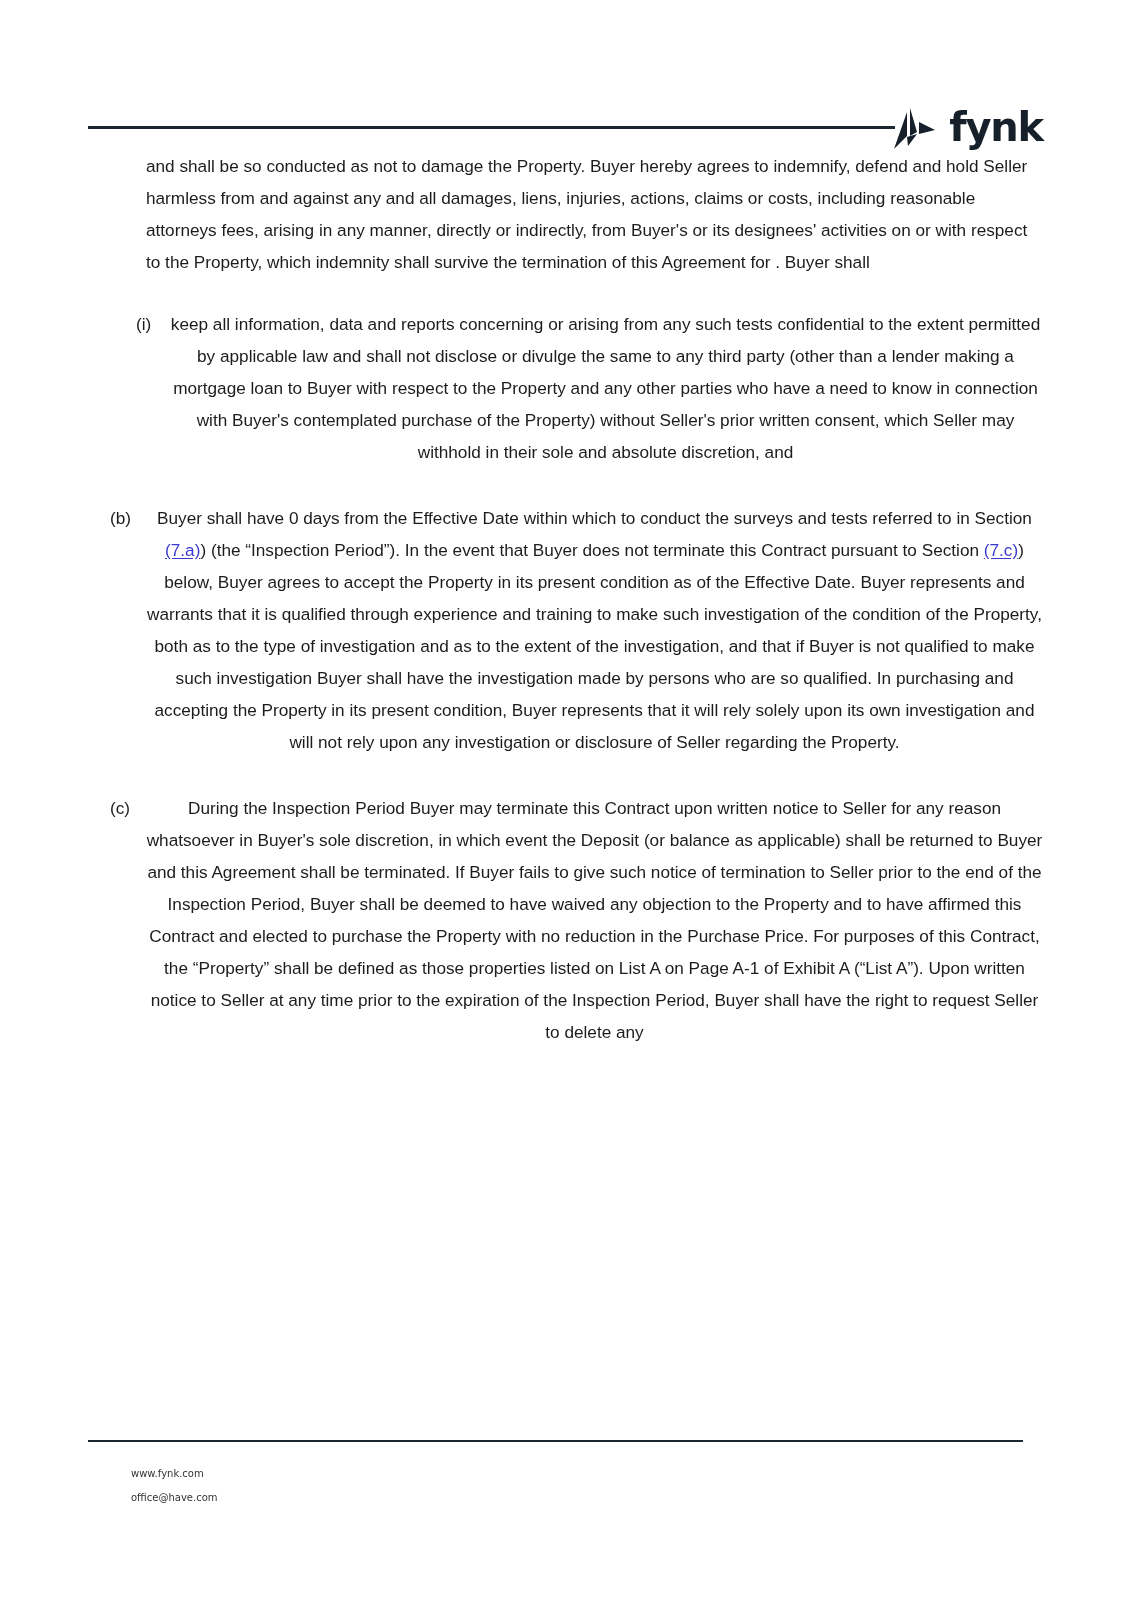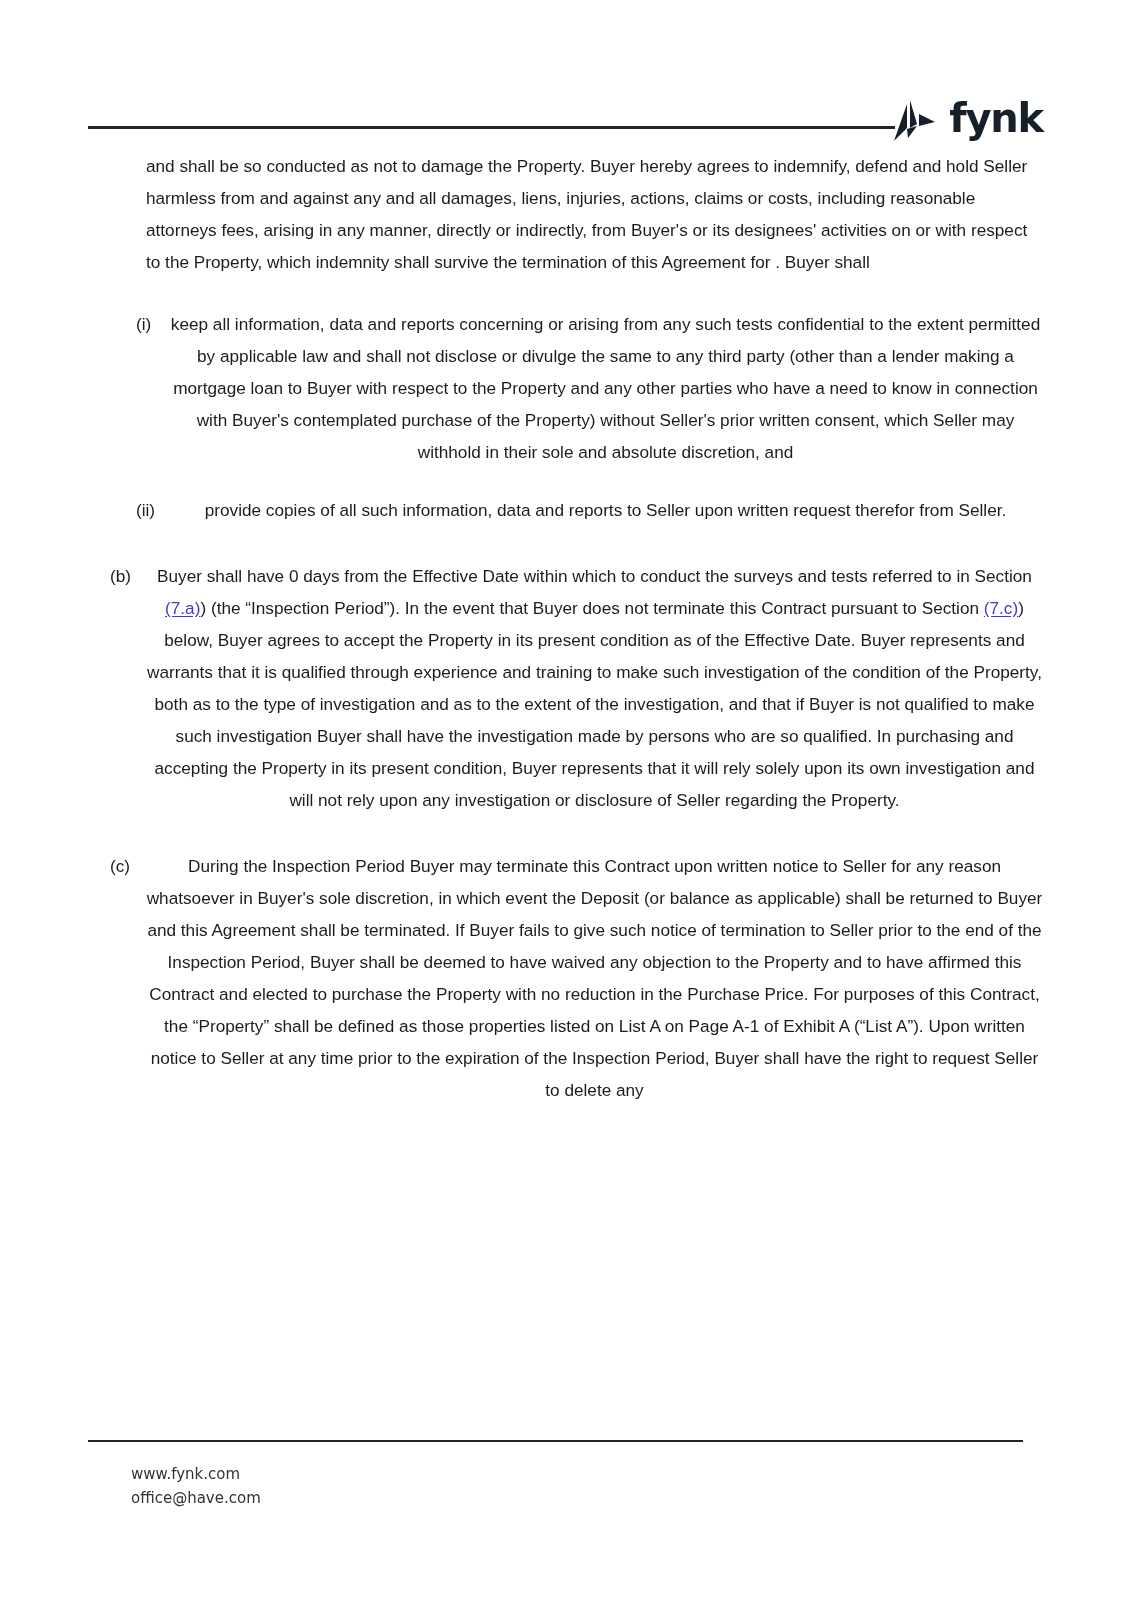--- a/index.html
+++ b/index.html
@@ -35,21 +35,21 @@
     top: 126px;
     width: 807px;
     height: 3px;
     background: #1d2731;
   }
   .brand {
     position: absolute;
     right: 88px;
     top: 98px;
     display: flex;
-    align-items: flex-start;
+    align-items: flex-end;
     gap: 12px;
     height: 52px;
   }
   .brand-mark {
     display: block;
     width: 54px;
     height: 44px;
   }
   .brand-word {
     font-family: "DejaVu Sans", sans-serif;
@@ -132,21 +132,21 @@
     top: 0;
     width: 935px;
     height: 2px;
     background: #1d2731;
   }
   .footer-lines {
     position: absolute;
     left: 131px;
     top: 22px;
     font-family: "DejaVu Sans", sans-serif;
-    font-size: 15px;
+    font-size: 10px;
     line-height: 24px;
     color: #333333;
   }
   .footer-line {
     display: block;
     white-space: nowrap;
   }
 </style>
 </head>
 <body>
@@ -173,24 +173,20 @@
 
   <div class="content">
 
     <p class="para para-plain">and shall be so conducted as not to damage the Property. Buyer hereby agrees to indemnify, defend and hold Seller harmless from and against any and all damages, liens, injuries, actions, claims or costs, including reasonable attorneys fees, arising in any manner, directly or indirectly, from Buyer's or its designees' activities on or with respect to the Property, which indemnity shall survive the termination of this Agreement for . Buyer shall</p>
 
     <div class="hang hang-roman">
       <span class="hang-label">(i)</span>
       <span class="hang-body">keep all information, data and reports concerning or arising from any such tests confidential to the extent permitted by applicable law and shall not disclose or divulge the same to any third party (other than a lender making a mortgage loan to Buyer with respect to the Property and any other parties who have a need to know in connection with Buyer's contemplated purchase of the Property) without Seller's prior written consent, which Seller may withhold in their sole and absolute discretion, and</span>
     </div>
 
-    <div class="hang hang-roman">
-      <span class="hang-label">(ii)</span>
-      <span class="hang-body">provide copies of all such information, data and reports to Seller upon written request therefor from Seller.</span>
-    </div>
 
     <div class="hang" style="margin-top:34px">
       <span class="hang-label">(b)</span>
       <span class="hang-body"><span>Buyer shall have 0 days from the Effective Date within which to conduct the surveys and tests referred to in Section </span><a class="link" href="#">(7.a)</a><span>) (the “Inspection Period”). In the event that Buyer does not terminate this Contract pursuant to Section </span><a class="link" href="#">(7.c)</a><span>) below, Buyer agrees to accept the Property in its present condition as of the Effective Date. Buyer represents and warrants that it is qualified through experience and training to make such investigation of the condition of the Property, both as to the type of investigation and as to the extent of the investigation, and that if Buyer is not qualified to make such investigation Buyer shall have the investigation made by persons who are so qualified. In purchasing and accepting the Property in its present condition, Buyer represents that it will rely solely upon its own investigation and will not rely upon any investigation or disclosure of Seller regarding the Property.</span></span>
     </div>
 
     <div class="hang" style="margin-top:34px">
       <span class="hang-label">(c)</span>
       <span class="hang-body">During the Inspection Period Buyer may terminate this Contract upon written notice to Seller for any reason whatsoever in Buyer's sole discretion, in which event the Deposit (or balance as applicable) shall be returned to Buyer and this Agreement shall be terminated. If Buyer fails to give such notice of termination to Seller prior to the end of the Inspection Period, Buyer shall be deemed to have waived any objection to the Property and to have affirmed this Contract and elected to purchase the Property with no reduction in the Purchase Price. For purposes of this Contract, the “Property” shall be defined as those properties listed on List A on Page A-1 of Exhibit A (“List A”). Upon written notice to Seller at any time prior to the expiration of the Inspection Period, Buyer shall have the right to request Seller to delete any</span>
     </div>

